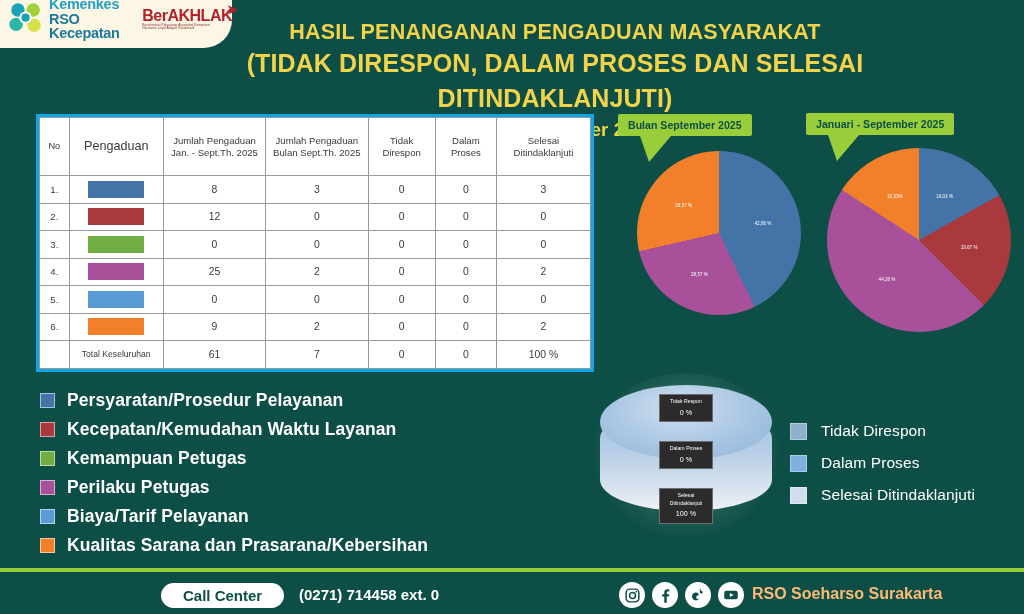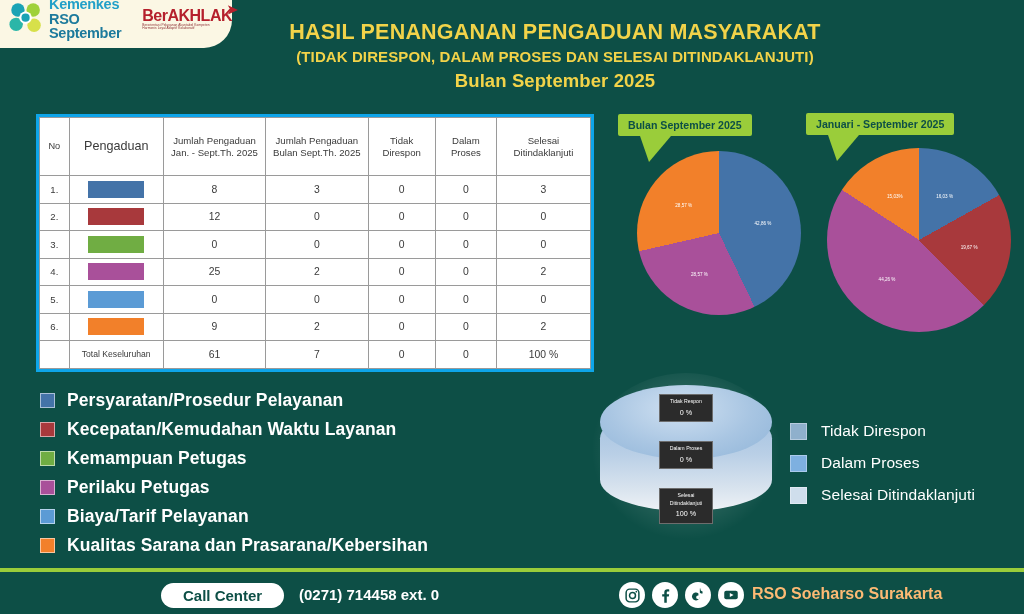--- a/index.html
+++ b/index.html
@@ -25,21 +25,21 @@
   #kemenkes-text { line-height: 1.0; }
   #kemenkes-text .l1 { font-size: 14.5px; font-weight: bold; color: #22a0c8; letter-spacing: -.3px; }
   #kemenkes-text .l2 { font-size: 14.5px; font-weight: bold; color: #1c7a9c; letter-spacing: -.3px; }
   #berakhlak { margin-left: 4px; line-height: 1; position: relative; }
   #berakhlak .b1 { font-size: 16px; font-weight: bold; color: #b5202c; letter-spacing: -.5px; }
   #berakhlak .b2 { font-size: 3.2px; color: #8a2a30; letter-spacing: .1px; display:block; width: 74px; }
   #berakhlak .arrow { position: absolute; right: -6px; top: -5px; color: #b5202c; font-size: 13px; font-weight: bold; transform: rotate(-12px); }
 
   #title-block { position: absolute; left: 160px; top: 18px; width: 790px; text-align: center; }
   .t-main { font-size: 21.5px; font-weight: bold; color: #f2d349; letter-spacing: .2px; line-height: 1.32; }
-  .t-sub  { font-size: 15px; font-weight: bold; color: #f2d349; letter-spacing: .1px; line-height: 1.4; }
+  .t-sub  { font-size: 25px; font-weight: bold; color: #f2d349; letter-spacing: .1px; line-height: 1.4; }
   .t-month{ font-size: 18.5px; font-weight: bold; color: #f2d349; letter-spacing: .1px; line-height: 1.5; }
 
   
   #table-wrap {
     position: absolute; left: 36px; top: 114px; width: 558px;
     background: #ffffff; border: 3px solid #0ea5e9;
   }
   table { border-collapse: collapse; width: 100%; font-size: 9.6px; color: #3a3a3a; }
   th, td { border: 1px solid #9a9a9a; text-align: center; vertical-align: middle; }
   thead th { height: 58px; font-weight: normal; line-height: 1.25; padding: 2px 3px; }
@@ -133,21 +133,21 @@
     <svg id="logo-mark" viewBox="0 0 40 38">
       <circle cx="11" cy="9" r="7.5" fill="#1aa3b5"></circle>
       <circle cx="28" cy="9" r="7.5" fill="#9fd13a"></circle>
       <circle cx="9" cy="25" r="7.5" fill="#2bb6a8"></circle>
       <circle cx="29" cy="26" r="7.5" fill="#d7e04a"></circle>
       <circle cx="19.5" cy="17.5" r="7" fill="#ffffff"></circle>
       <circle cx="19.5" cy="17.5" r="4.6" fill="#1aa3b5"></circle>
     </svg>
     <div id="kemenkes-text">
       <div class="l1">Kemenkes</div>
-      <div class="l2">RSO September</div>
+      <div class="l2">RSO Kecepatan</div>
     </div>
     <div id="berakhlak">
       <span class="arrow">➤</span>
       <div class="b1">BerAKHLAK</div>
       <div class="b2">Berorientasi Pelayanan Akuntabel Kompeten Harmonis Loyal Adaptif Kolaboratif</div>
     </div>
   </div>
 
   <div id="title-block">
     <div class="t-main">HASIL PENANGANAN PENGADUAN MASYARAKAT</div>

